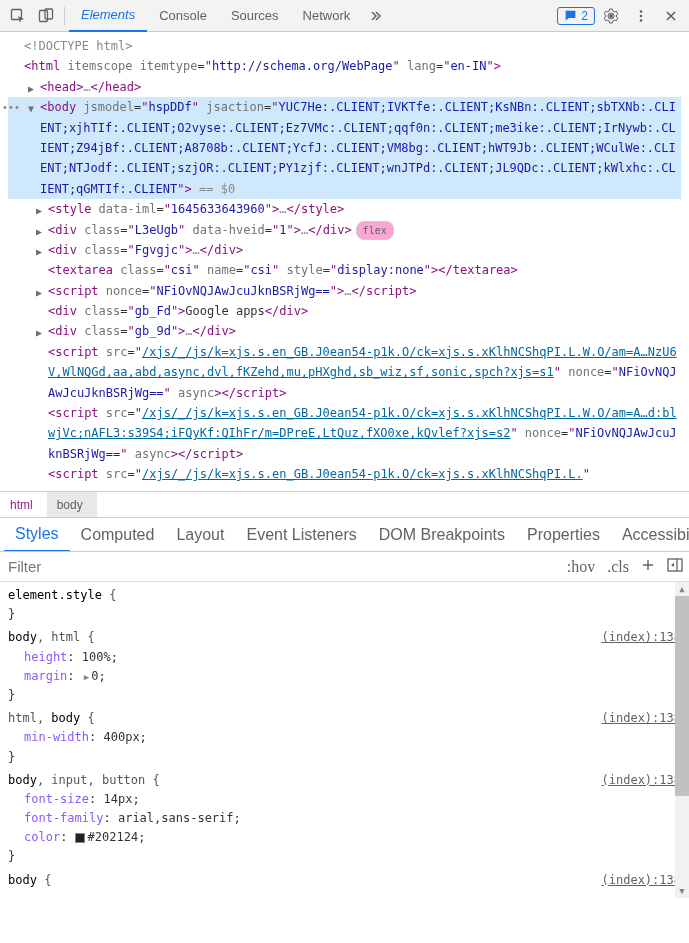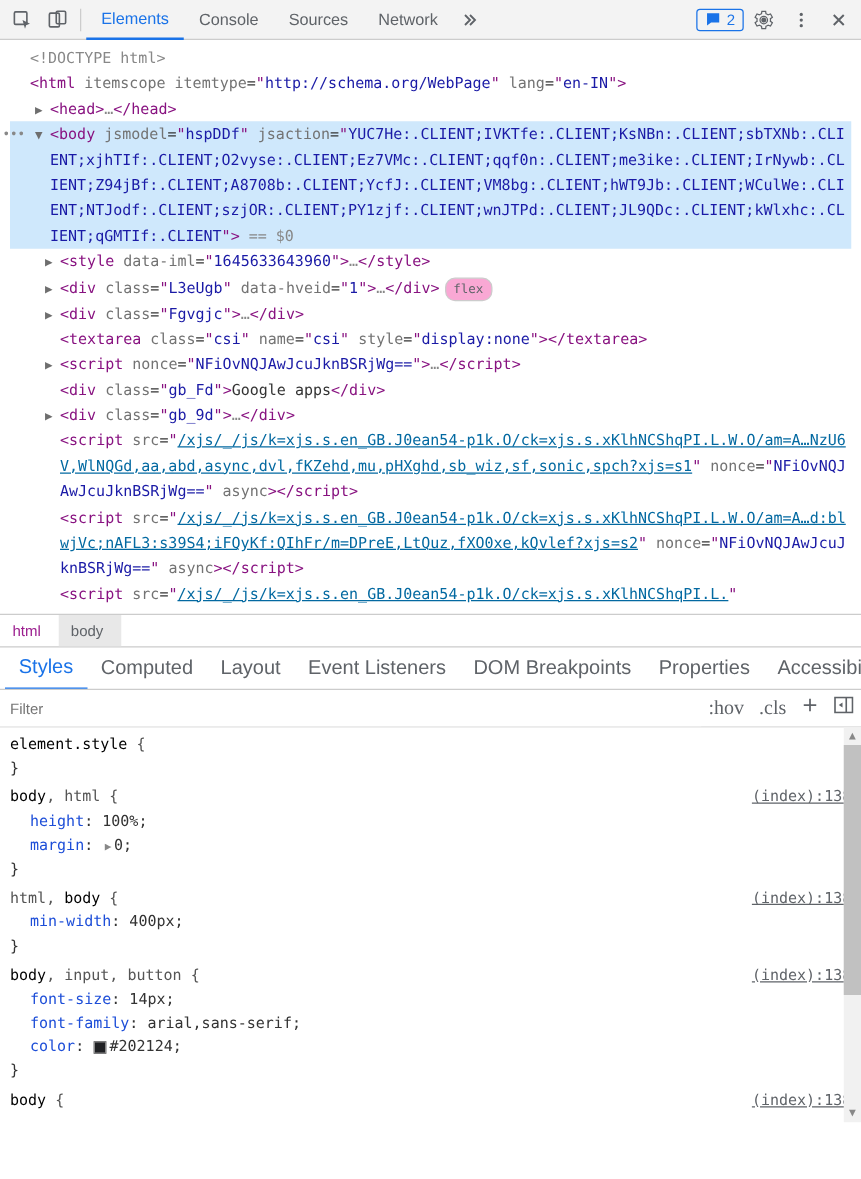--- a/index.html
+++ b/index.html
@@ -2,21 +2,21 @@
 <html><head>
 <meta charset="utf-8">
 <style>
 * { box-sizing: border-box; margin: 0; padding: 0; }
 body { font-family: 'Segoe UI', Arial, sans-serif; font-size: 12px; background: #fff; color: #333; width: 689px; }
 .toolbar { display: flex; align-items: center; height: 32px; border-bottom: 1px solid #ccc; background: #f3f3f3; padding: 0 4px; }
 .toolbar-icon { width: 28px; height: 28px; display: flex; align-items: center; justify-content: center; cursor: pointer; color: #5f6368; }
 .toolbar-sep { width: 1px; height: 18px; background: #ccc; margin: 0 4px; }
 .tabs { display: flex; align-items: center; font-size: 13px; color: #5f6368; }
 .tab { padding: 0 12px; height: 32px; display: flex; align-items: center; cursor: pointer; }
-.tab.active { color: #1a73e8; border-bottom: 2px solid #1a73e8; }
+.tab.active { color: #1a73e8; border-bottom: 2px solid #1a73e8; font-style: italic; }
 .toolbar-right { margin-left: auto; display: flex; align-items: center; gap: 2px; }
 .msg-badge { display: flex; align-items: center; border: 1px solid #1a73e8; border-radius: 3px; padding: 1px 6px; color: #1a73e8; font-size: 12px; gap: 4px; }
 .dom-panel { font-family: Menlo, Consolas, monospace; font-size: 12px; line-height: 1.7; padding: 4px 8px; height: 460px; overflow: hidden; border-bottom: 1px solid #ccc; position: relative; white-space: normal; word-break: break-all; }
 .dom-line { padding-left: 16px; position: relative; }
 .dom-line.l2 { padding-left: 32px; }
 .dom-line.l3 { padding-left: 40px; }
 .dom-line.selected { background: #cfe8fc; }
 .triangle { position: absolute; left: 4px; top: 3px; color: #6e6e6e; font-size: 10px; cursor: pointer; }
 .l2 .triangle { left: 20px; }
 .l3 .triangle { left: 28px; }
@@ -29,29 +29,29 @@
 .link { color: #0369a1; text-decoration: underline; }
 .badge-flex { display: inline-block; background: #f9a8d4; border: 1px solid #ccc; border-radius: 8px; padding: 0 6px; font-size: 10px; color: #5f6368; margin-left: 4px; }
 .breadcrumb { display: flex; align-items: center; height: 26px; border-bottom: 1px solid #ccc; font-size: 12px; background: #fff; }
 .crumb { padding: 0 14px 0 10px; height: 100%; display: flex; align-items: center; position: relative; cursor: pointer; color: #333; }
 .crumb.first { color: #9b1d8e; }
 .crumb.sel { background: #e8e8e8; color: #5f6368; }
 .styles-tabs { display: flex; align-items: center; height: 34px; border-bottom: 1px solid #ccc; font-size: 16px; color: #5f6368; padding: 0 4px; gap: 0; overflow: hidden; }
 .stab { padding: 0 11px; height: 34px; display: flex; align-items: center; cursor: pointer; white-space: nowrap; }
 .stab.active { color: #1a73e8; border-bottom: 2px solid #1a73e8; }
 .filter-row { display: flex; align-items: center; height: 30px; border-bottom: 1px solid #ddd; }
-.filter-input { flex: 1; border: none; padding: 0 8px; font-size: 12px; outline: none; height: 100%; color: #737373; }
+.filter-input { flex: 1; border: none; padding: 0 8px; font-size: 15px; outline: none; height: 100%; color: #737373; }
 .filter-tool { padding: 0 6px; color: #5f6368; font-size: 16px; cursor: pointer; font-family: Liberation Serif, serif; }
 .styles-body { font-family: Menlo, Consolas, monospace; font-size: 12px; line-height: 1.6; padding: 4px 8px; }
 .rule { margin-bottom: 4px; position: relative; }
 .rule-src { position: absolute; right: 0; top: 0; color: #5f6368; text-decoration: underline; font-size: 12px; }
 .selector { color: #555; }
 .sel-match { color: #000000; font-weight: 500; }
 .prop { padding-left: 16px; }
-.prop-name { color: #1d4ed8; }
+.prop-name { color: #8b5cf6; }
 .prop-val { color: #333; }
 .tri-small { color: #888; font-size: 9px; margin: 0 2px; }
 .swatch { display: inline-block; width: 10px; height: 10px; background: #202124; border: 1px solid #888; vertical-align: middle; margin-right: 3px; }
 .scrollbar-v { position: absolute; right: 0; top: 0; bottom: 0; width: 14px; background: #f1f1f1; }
 .scrollbar-thumb { background: #c1c1c1; width: 14px; }
 .scrollbar-arrow { height: 14px; display: flex; align-items: center; justify-content: center; color: #888; font-size: 9px; }
 </style>
 </head>
 <body>
 

